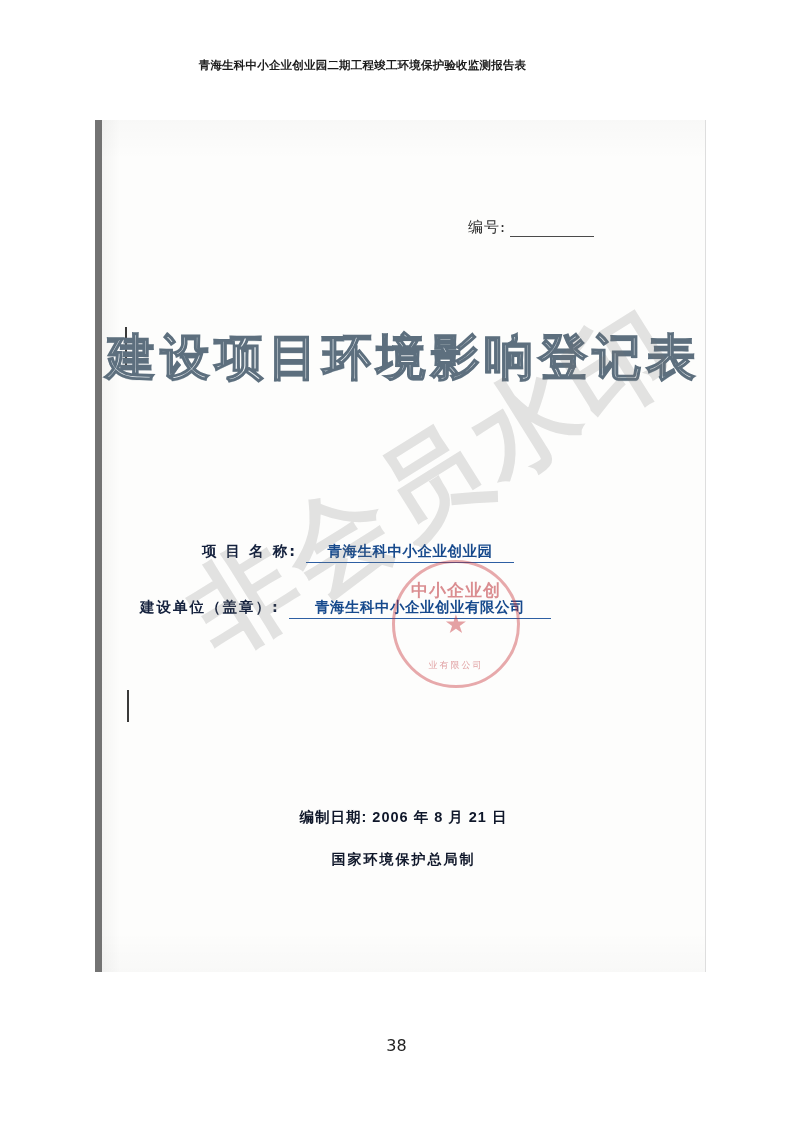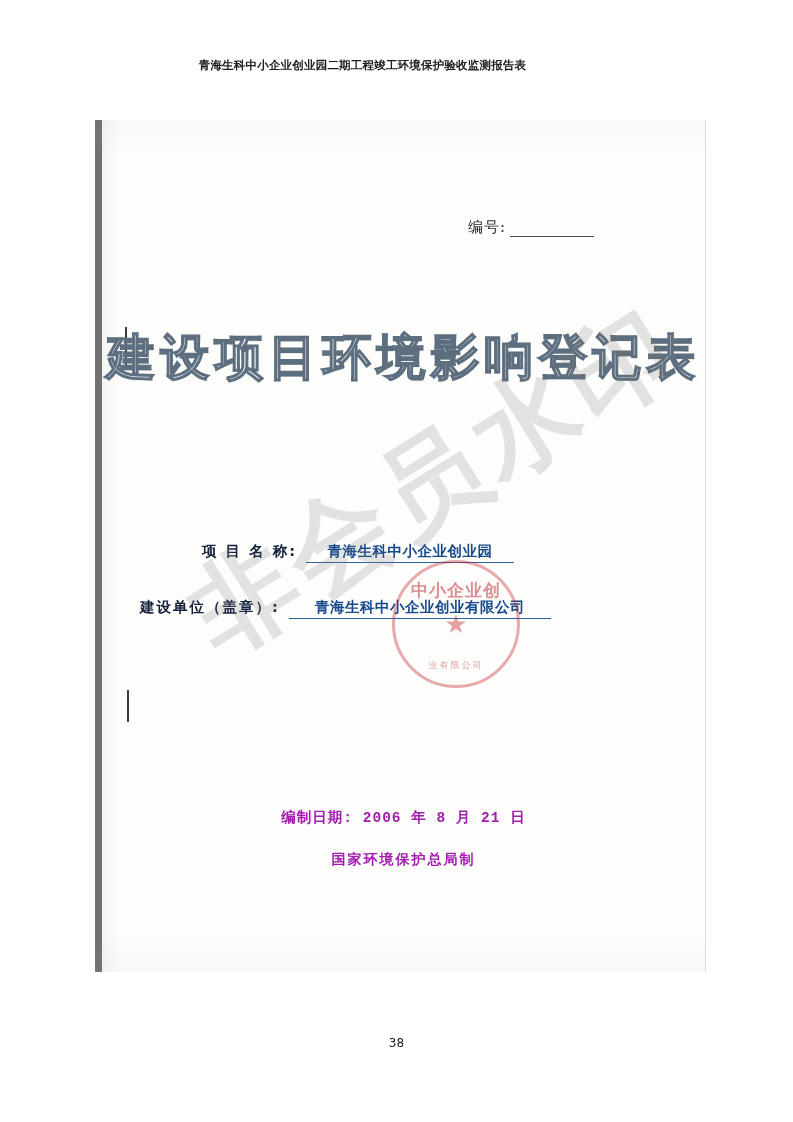--- a/index.html
+++ b/index.html
@@ -125,22 +125,22 @@
   .row-unit { left: 38px; top: 468px; }
   .row-unit .f-value { min-width: 250px; text-align: center; margin-top: 10px; }
 
   
   .bottom-block {
     position: absolute;
     left: 0;
     top: 688px;
     width: 603px;
     text-align: center;
-    font-family: Liberation Mono, monospace;
-    color: #a21caf;
+    font-family: Liberation Sans, sans-serif;
+    color: #0f172a;
   }
   .bottom-block .date-line {
     font-size: 14.5px;
     font-weight: bold;
     letter-spacing: 1px;
     margin-bottom: 24px;
   }
   .bottom-block .issuer-line {
     font-size: 14px;
     font-weight: bold;
@@ -212,21 +212,21 @@
     white-space: nowrap;
   }
 
   
   .page-number {
     position: absolute;
     left: 0;
     top: 1036px;
     width: 793px;
     text-align: center;
-    font-size: 12px;
+    font-size: 16px;
     color: #222;
     font-family: "DejaVu Sans", "Liberation Sans", sans-serif;
   }
 </style>
 </head>
 <body>
 
 <div class="page-header">青海生科中小企业创业园二期工程竣工环境保护验收监测报告表</div>
 
 <div class="scan-sheet">

